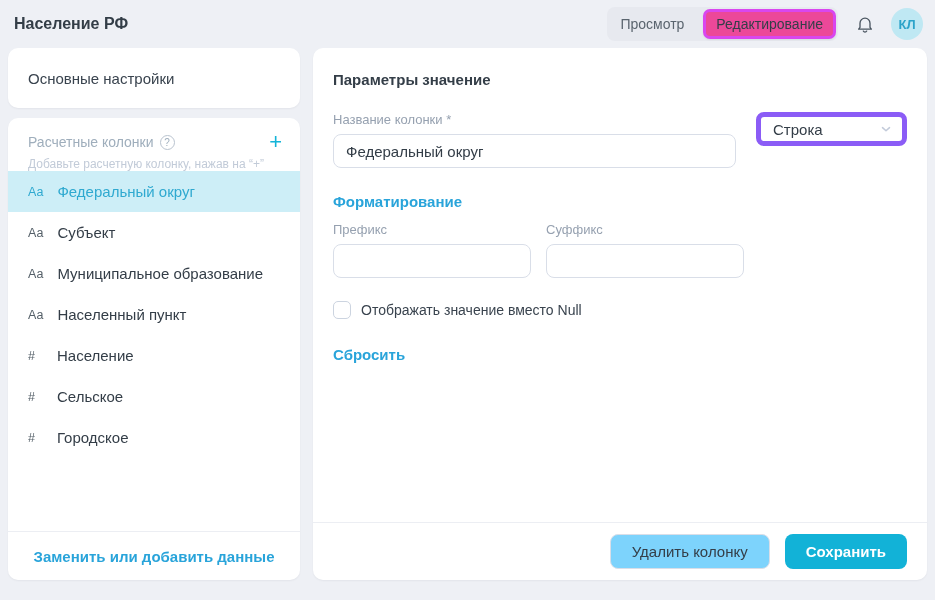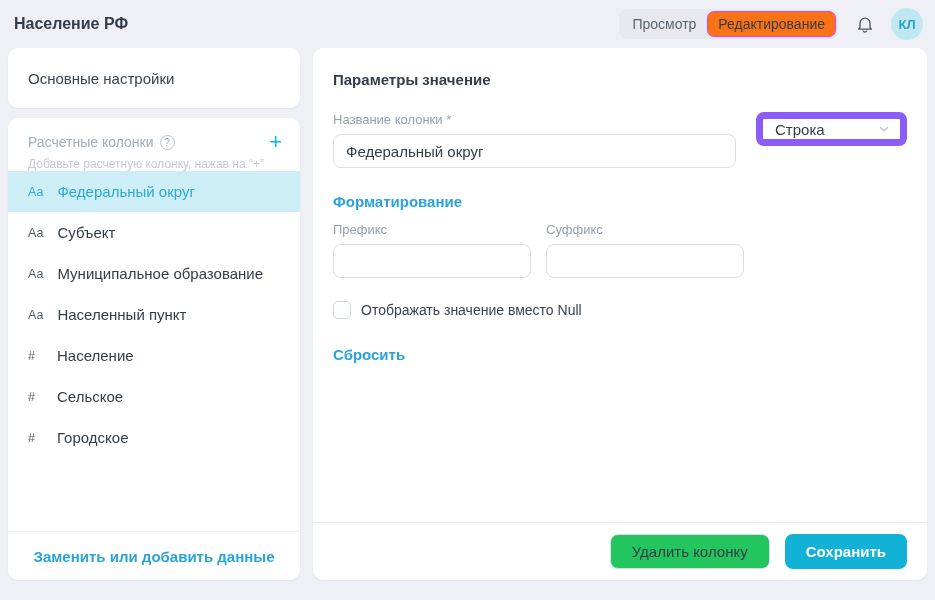--- a/index.html
+++ b/index.html
@@ -20,25 +20,26 @@
   }
   .page-title { font-size: 16px; font-weight: 700; color: #333d47; }
   .mode-toggle {
     margin-left: auto;
     display: flex;
     align-items: center;
     background: #e7e9ef;
     border-radius: 8px;
     padding: 2px;
     font-size: 14px;
+    gap: 8px;
   }
   .seg { padding: 5px 11px; border-radius: 7px; color: #5a646e; cursor: pointer; white-space: nowrap; }
   .seg.active {
-    background: #f97316;
-    border: 1px solid #d946ef;
+    background: #ec4899;
+    border: 3px solid #d946ef;
     color: #343e48;
     box-shadow: 0 1px 2px rgba(16,24,40,.07);
     padding: 4px 10px;
   }
   .bell { margin: 0 15px 0 16px; width: 22px; height: 22px; display: flex; align-items: center; justify-content: center; cursor: pointer; }
   .avatar {
     width: 32px; height: 32px; border-radius: 50%;
     background: #bfe8f3; color: #2ba3c9;
     font-size: 13px; font-weight: 700;
     display: flex; align-items: center; justify-content: center;
@@ -95,21 +96,21 @@
     height: 34px; width: 100%;
     border: 1px solid #d9dee8; border-radius: 8px;
     padding: 0 12px; font-size: 15px; color: #333d47;
     font-family: "Liberation Sans", sans-serif;
     outline: none; background: #fff;
   }
   .field.grow { flex: 1; }
   .field.type-w { width: 151px; }
   .field.half { width: 198px; }
   .select-box {
-    height: 34px; border: 7px solid #8b5cf6; border-radius: 8px;
+    height: 34px; border: 5px solid #8b5cf6; border-radius: 8px;
     display: flex; align-items: center; justify-content: space-between;
     padding: 0 9px 0 12px; font-size: 15px; color: #333d47;
     cursor: pointer; background: #fff;
   }
   .chevron { color: #c3cbda; display: flex; }
   .format-link { margin-top: 25px; }
   .checkbox-row { margin-top: 23px; display: flex; align-items: center; gap: 10px; cursor: pointer; }
   .checkbox {
     width: 18px; height: 18px; border: 1px solid #ccd4e0; border-radius: 5px;
     background: #fff; flex: 0 0 auto;
@@ -118,21 +119,21 @@
   .reset-link { margin-top: 27px; }
   .panel-footer {
     border-top: 1px solid #eceef3;
     padding: 11px 20px;
     display: flex; justify-content: flex-end; align-items: center; gap: 15px;
   }
   .btn {
     height: 35px; border-radius: 8px; font-size: 15px; cursor: pointer;
     font-family: "Liberation Sans", sans-serif;
   }
-  .btn-secondary { background: #22c55e; border: 1px solid #d9dee8; color: #343e48; padding: 0 21px; }
+  .btn-secondary { background: #7dd3fc; border: 1px solid #d9dee8; color: #343e48; padding: 0 21px; }
   .btn-primary { background: #12b2d7; border: none; color: #fff; font-weight: 600; padding: 0 21px; }
 </style>
 </head>
 <body>
 
 <header class="topbar">
   <div class="page-title">Население РФ</div>
   <div class="mode-toggle">
     <div class="seg">Просмотр</div>
     <div class="seg active">Редактирование</div>

